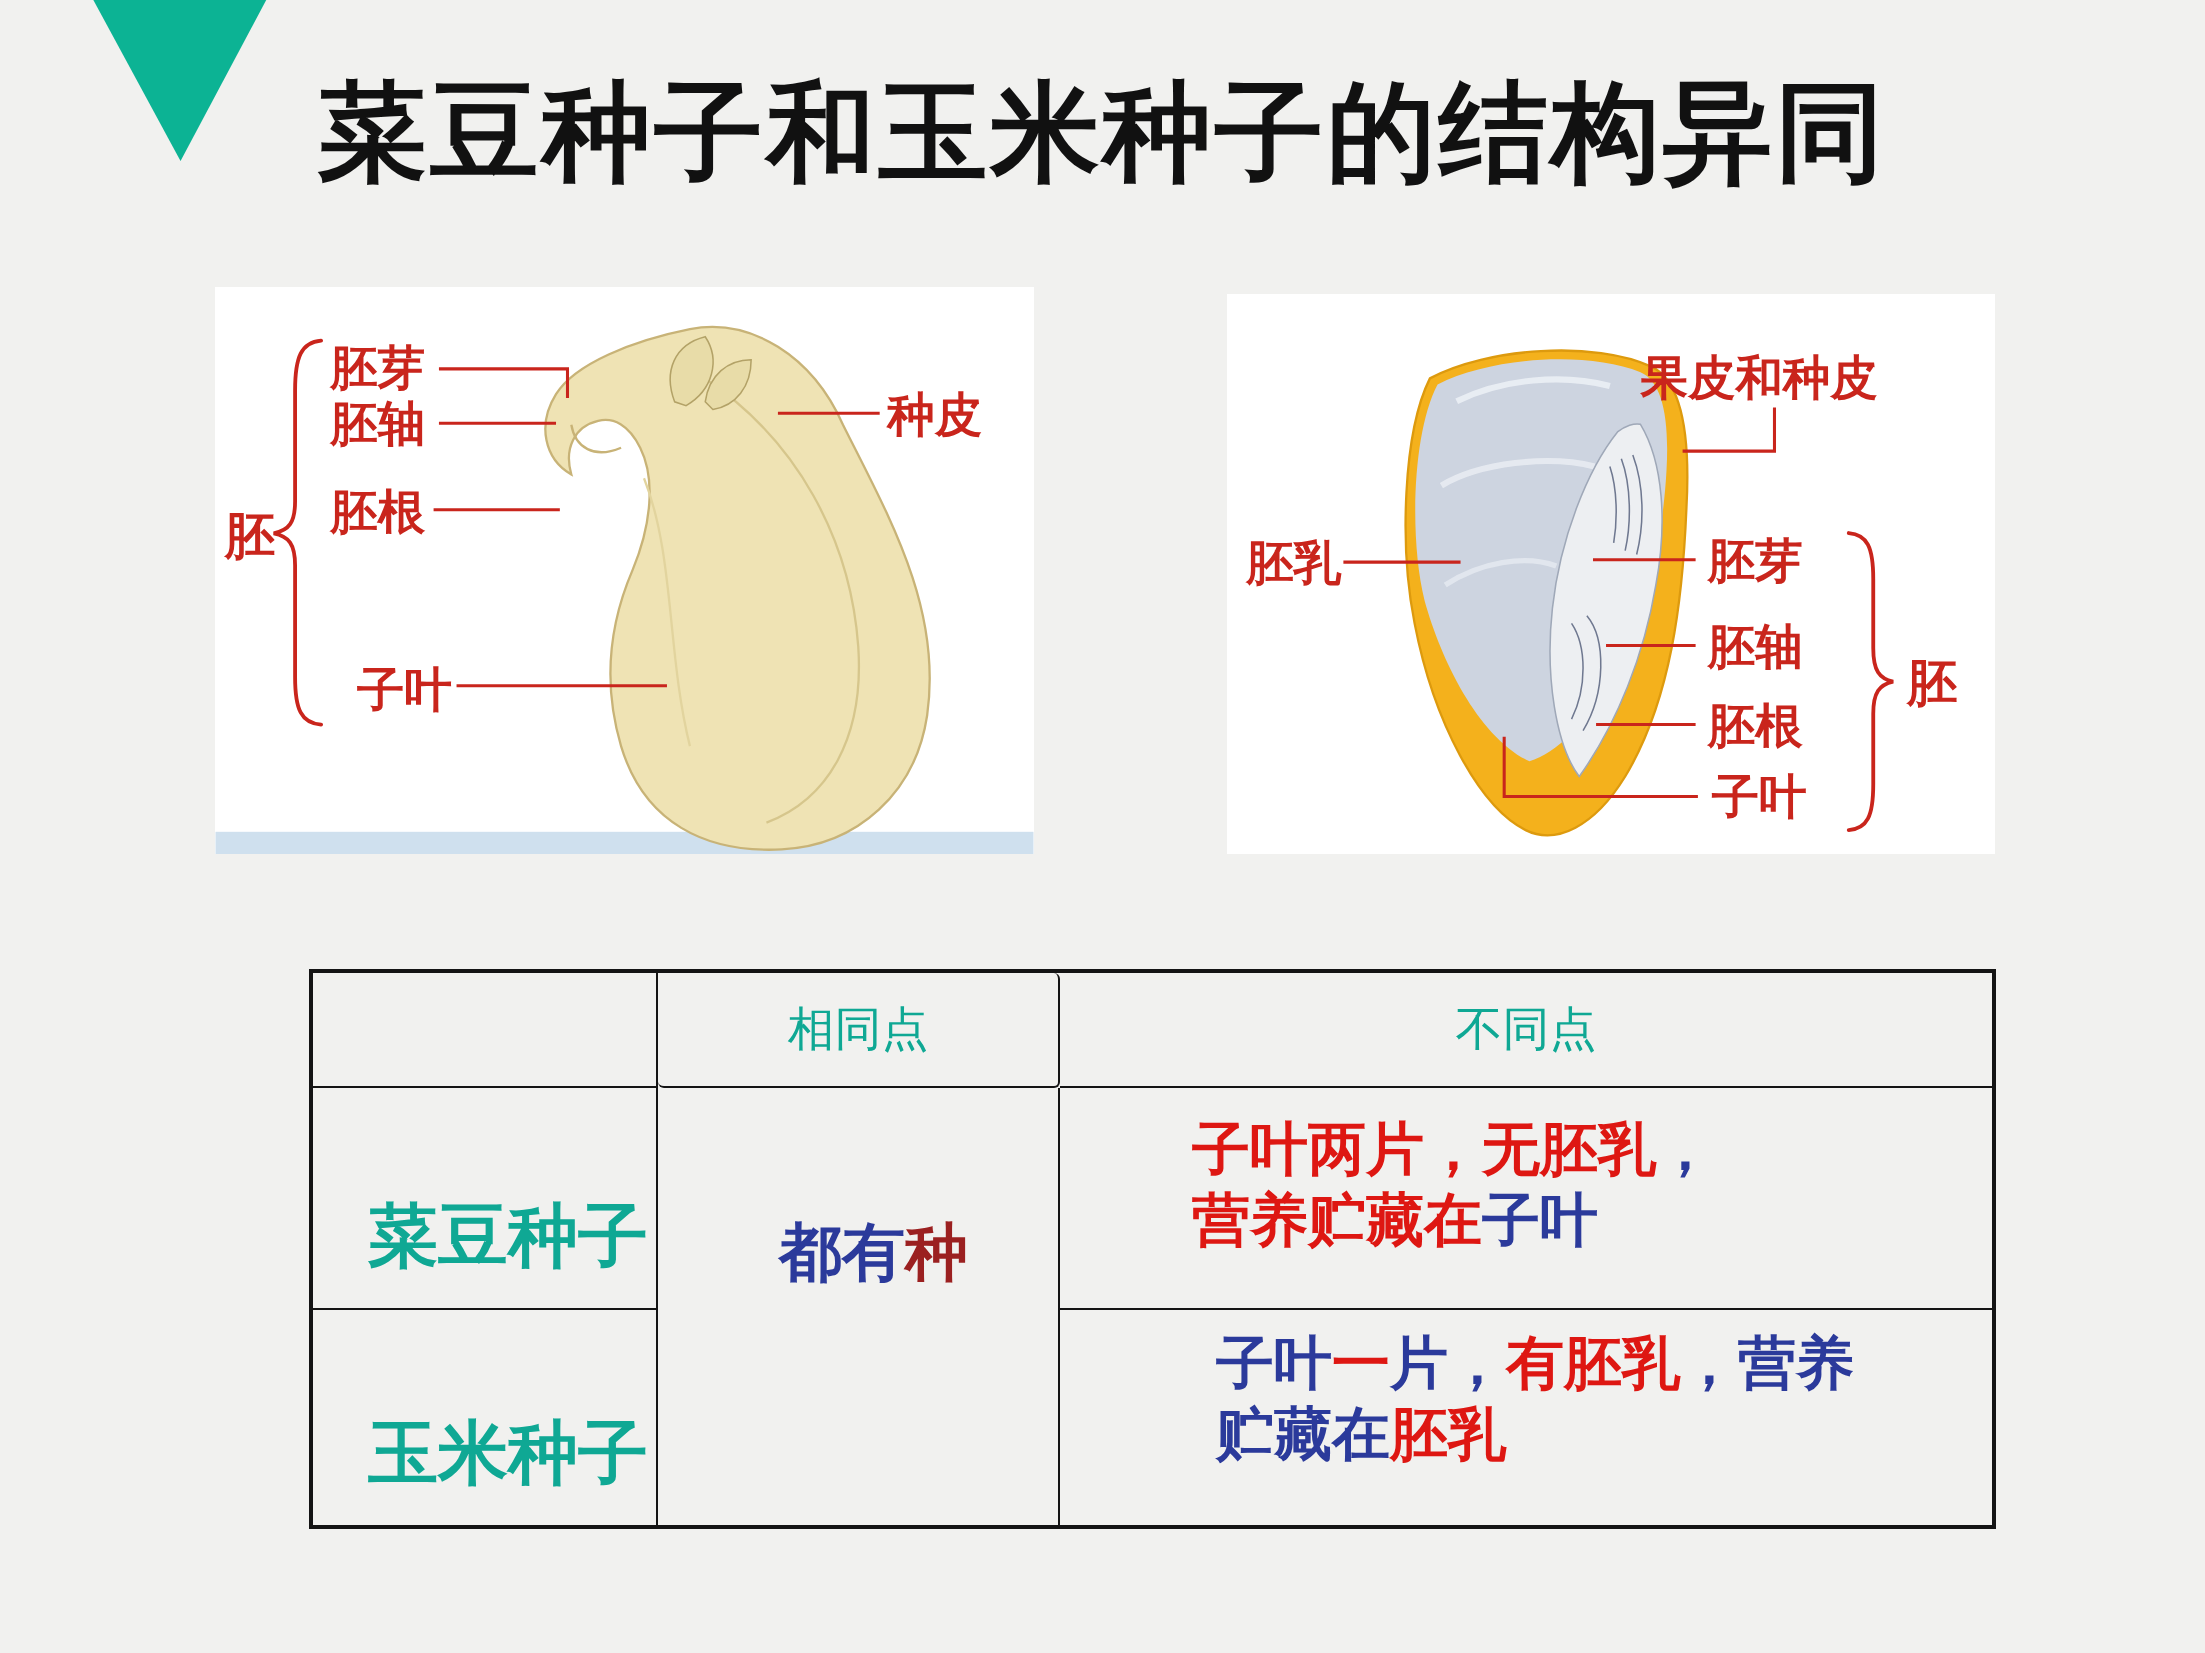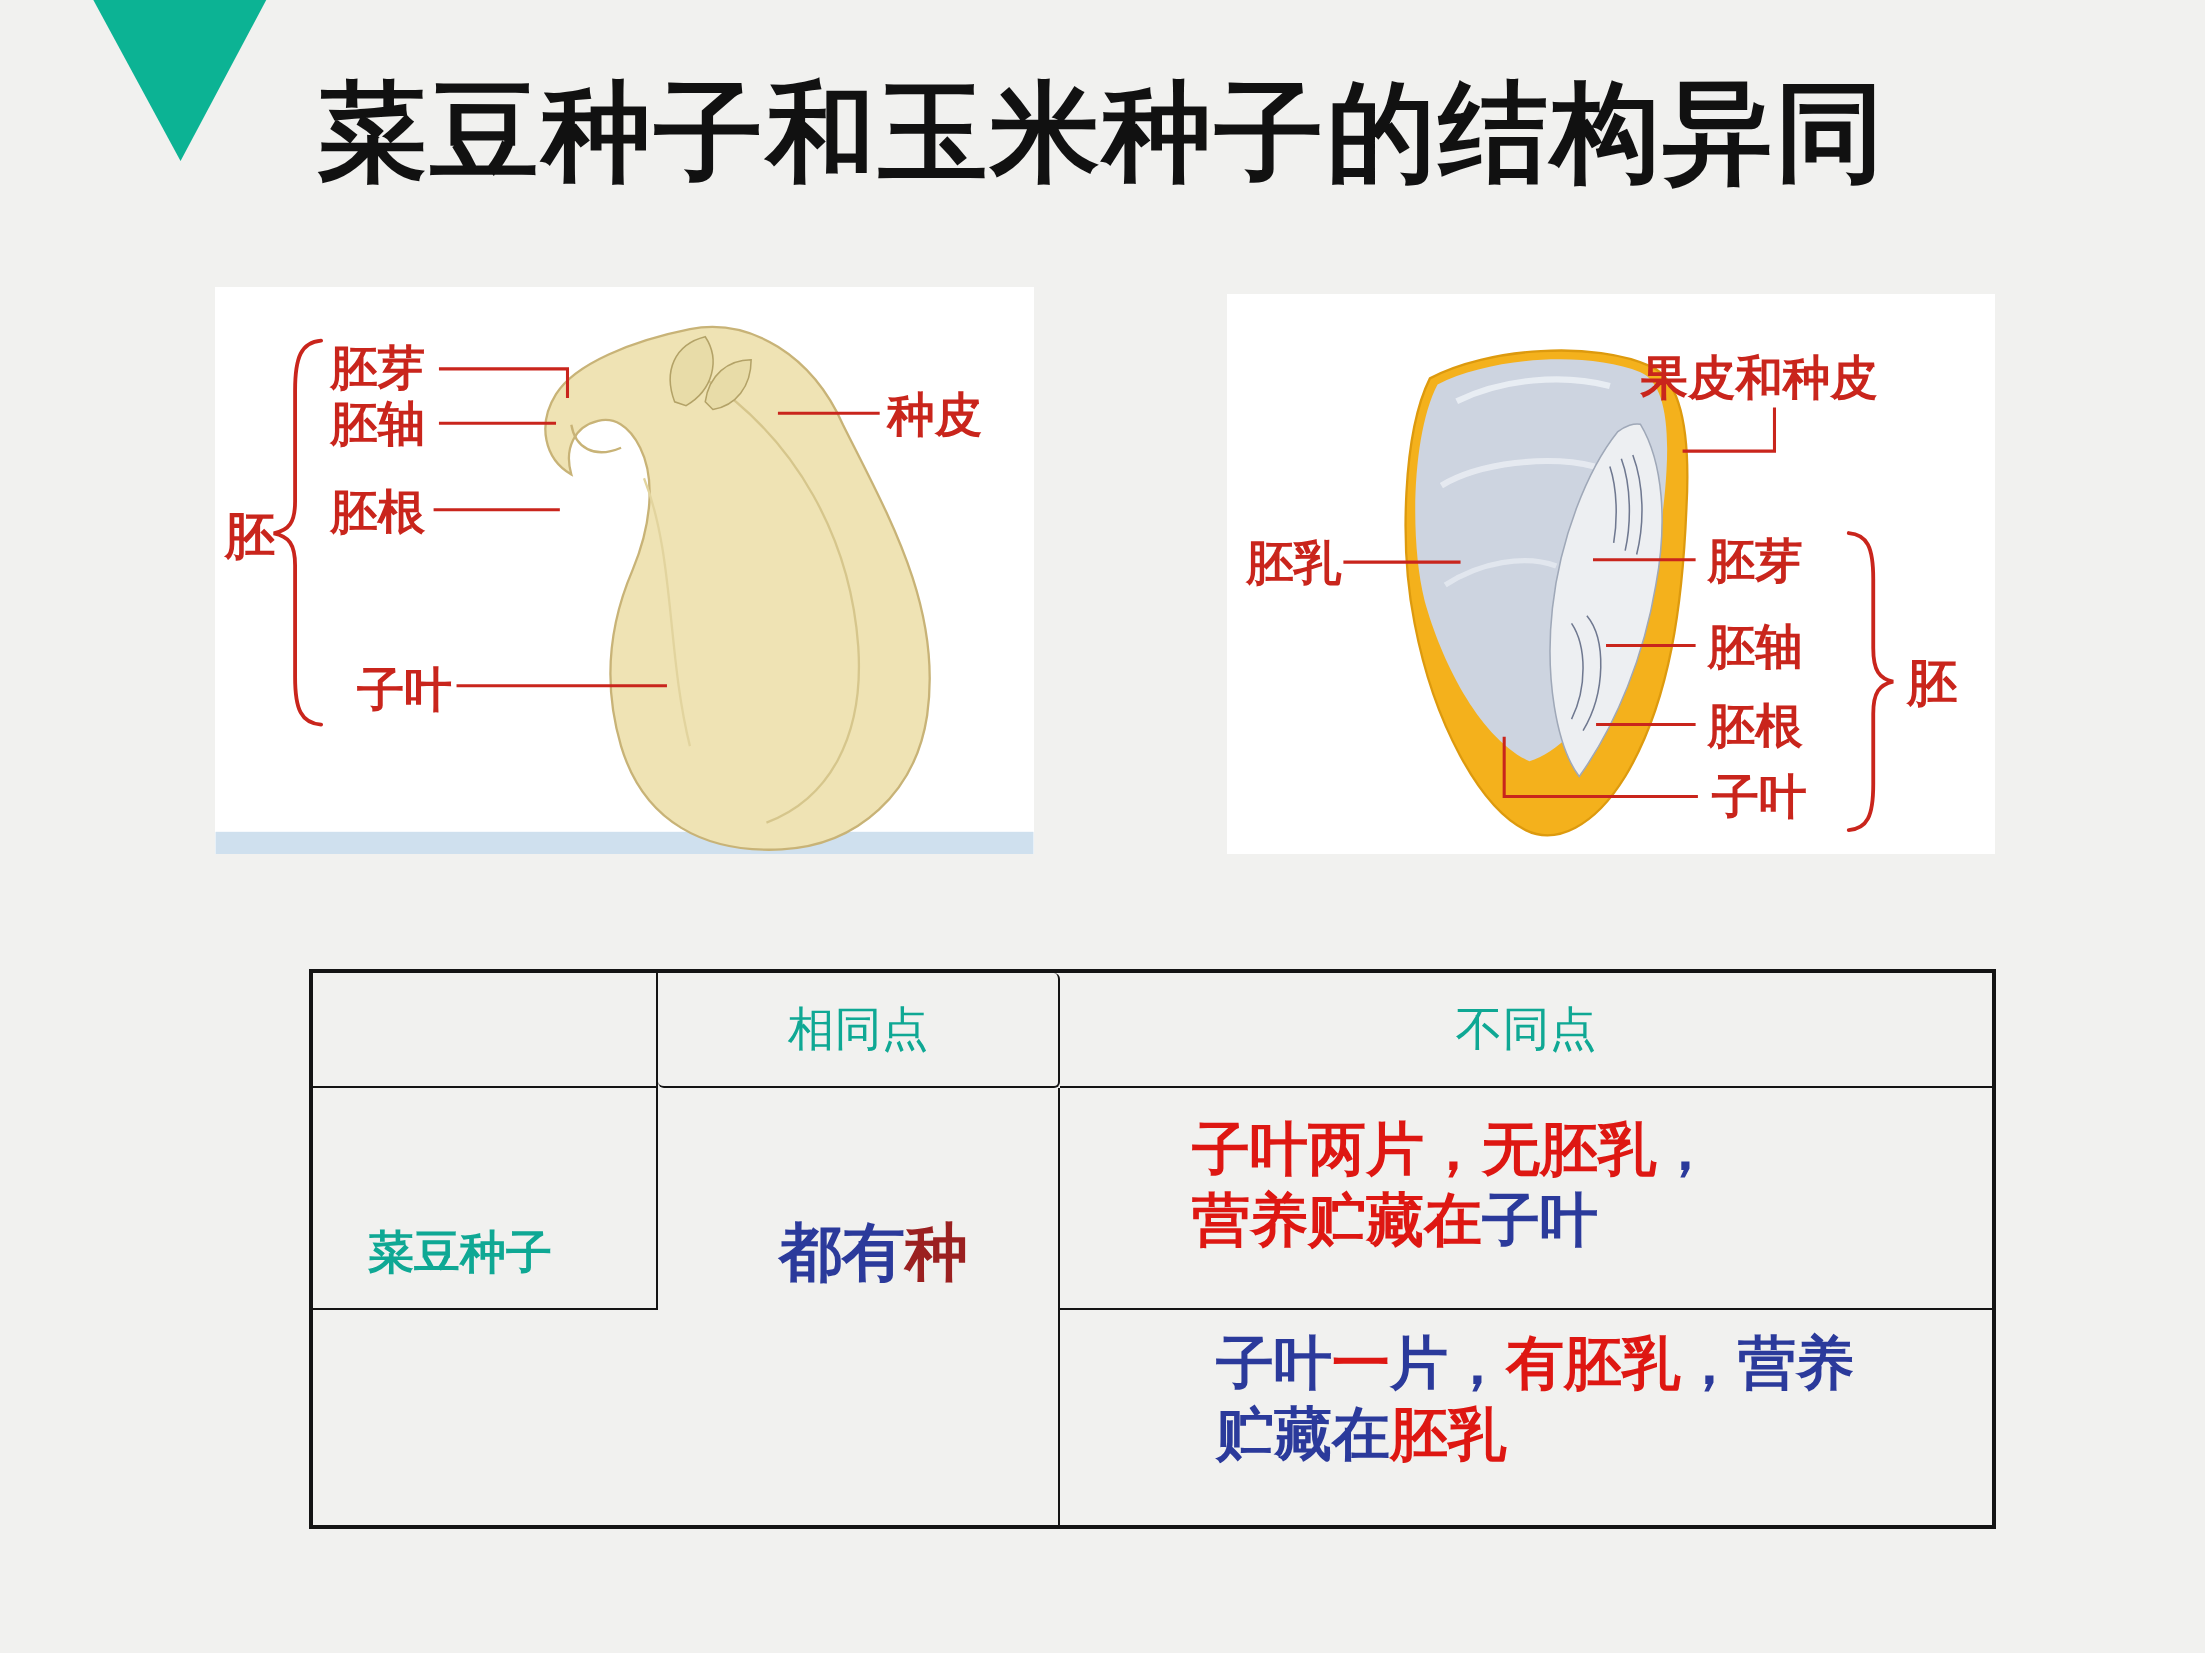--- a/index.html
+++ b/index.html
@@ -43,21 +43,21 @@
   .c-last{border-right:none;}
   .c-bottom{border-bottom:none;}
 
   .c-blank{grid-column:1;grid-row:1;}
   .c-head{display:flex;align-items:center;justify-content:center;
           color:#0fa894;font-size:47px;font-weight:400;}
   .c-head-sim{grid-column:2;grid-row:1;border-radius:6px;}
   .c-head-diff{grid-column:3;grid-row:1;}
 
   .c-label{display:flex;align-items:flex-end;
-           color:#0fa894;font-size:46px;font-weight:700;
+           color:#0fa894;font-size:70px;font-weight:700;
            padding:0 0 24.5px 55px;}
   .c-bean{grid-column:1;grid-row:2;}
   .c-corn{grid-column:1;grid-row:3;}
 
   .c-similar{grid-column:2;grid-row:2/4;border-bottom:none;
              display:flex;flex-direction:column;justify-content:center;
              padding-left:121px;font-size:63px;font-weight:700;line-height:1.22;gap:11px;}
   .c-similar .seg-line{transform:translateY(-54px);}
 
   .c-diff{font-size:58px;font-weight:700;line-height:1.22;padding:26px 15.3px 0 132px;}
@@ -186,20 +186,21 @@
 
     <div class="cell c-label c-bean">菜豆种子</div>
     <div class="cell c-similar">
         <div class="seg-line"><span class="seg-navy">都有</span><span class="seg-maroon">种</span></div>
       </div>
     <div class="cell c-diff c-diff-bean c-last">
         <div class="seg-line"><span class="seg-red">子叶两片，无胚乳</span><span class="seg-navy">，</span></div>
         <div class="seg-line"><span class="seg-red">营养贮藏在</span><span class="seg-navy">子叶</span></div>
       </div>
 
+    <div class="cell c-label c-corn c-bottom">玉米种子</div>
     <div class="cell c-diff c-diff-corn c-last c-bottom">
         <div class="seg-line"><span class="seg-navy">子叶</span><span class="seg-red">一</span><span class="seg-navy">片，</span><span class="seg-red">有胚乳</span><span class="seg-navy">，</span><span class="seg-navy">营养</span></div>
         <div class="seg-line"><span class="seg-navy">贮藏在</span><span class="seg-red">胚乳</span></div>
       </div>
   </div>
 
 </div>
 
 
 </body></html>

